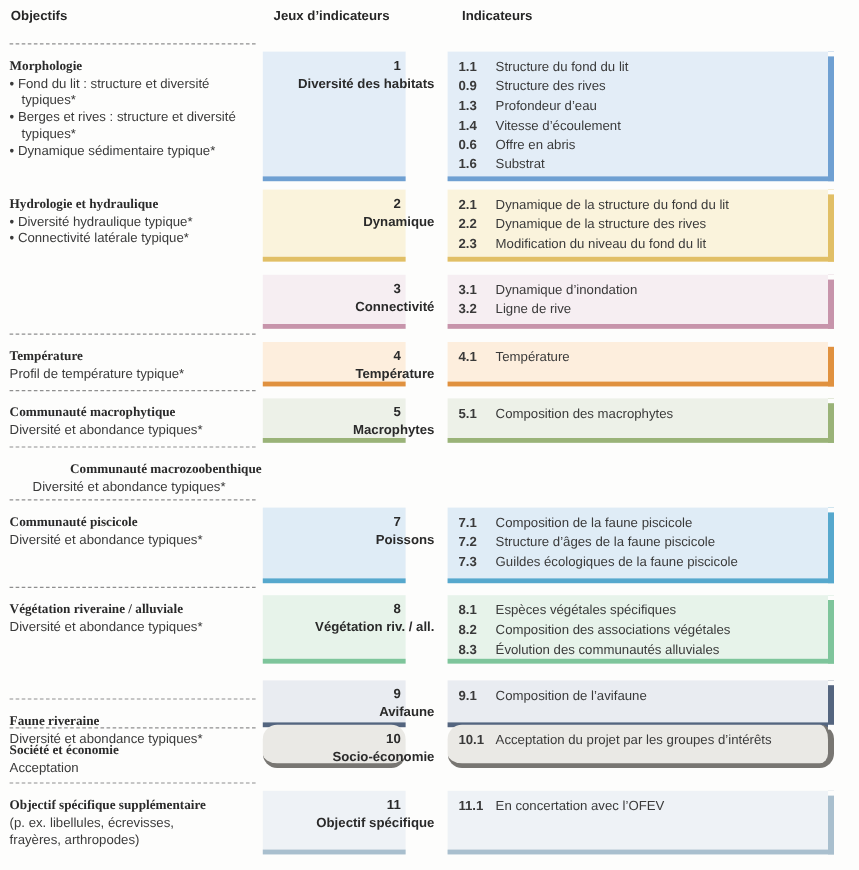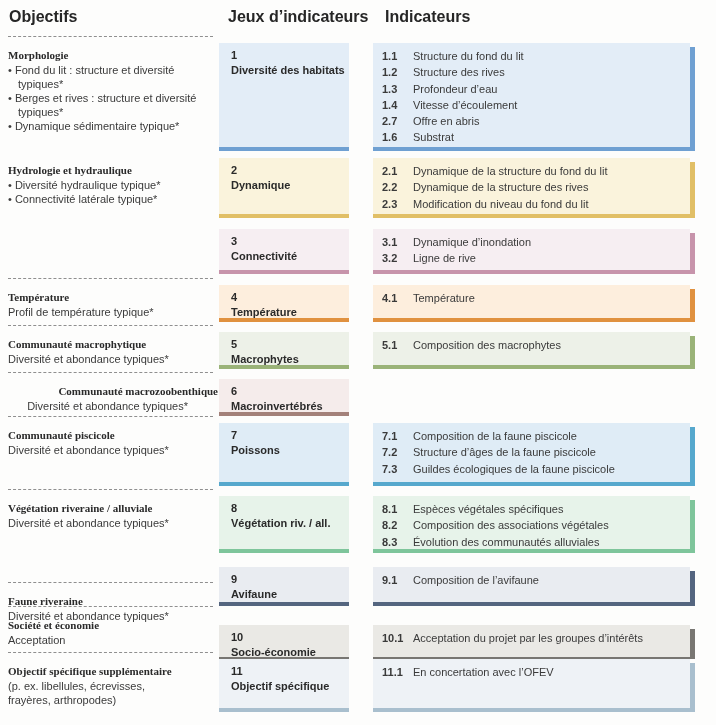--- a/index.html
+++ b/index.html
@@ -1,61 +1,61 @@
 <!DOCTYPE html>
 <html lang="fr"><head>
 <meta charset="utf-8">
 <style>
   html,body{margin:0;padding:0;background:#fff;}
   .canvas{
     position:relative;width:716px;height:725px;background:#fdfdfc;
     font-family:"Liberation Sans",sans-serif;color:#3a3a3a;overflow:hidden;
   }
-  .colhdr{position:absolute;top:8px;font-size:16px;font-weight:bold;color:#262626;}
+  .colhdr{position:absolute;top:8px;font-size:11px;font-weight:bold;color:#262626;}
   .colhdr.c1{left:9px;}
   .colhdr.c2{left:228px;}
   .colhdr.c3{left:385px;}
 
   
   .obj{position:absolute;left:8px;width:210px;font-size:11px;line-height:14px;}
   .obj .obj-title{font-weight:bold;color:#2a2a2a;margin-bottom:1px;font-family:Liberation Serif, serif;}
   .obj .line{max-width:180px;color:#3a3a3a;}
   .obj .line.bullet{padding-left:10px;text-indent:-10px;}
   .obj .line.bullet::before{content:"\2022\00a0";}
   .obj.dashed::before{
     content:"";position:absolute;top:-12px;left:0;width:205px;height:0;
     border-top:1px dashed #8f8f8f;
   }
 
   
   .blk{
     position:absolute;box-sizing:border-box;
     background:var(--bg);border-bottom:4px solid var(--accent);
   }
-  .mid{left:219px;width:130px;padding:5px 4px 0 12px;font-size:11px;font-weight:bold;color:#2a2a2a;line-height:15px;}
+  .mid{left:219px;width:119px;padding:5px 4px 0 25px;font-size:11px;font-weight:bold;color:#2a2a2a;line-height:15px;text-align:right;}
   .mid .num{display:inline-block;width:16px;vertical-align:top;}
   .mid .lbl{display:inline-block;width:118px;vertical-align:top;}
   .rgt{left:373px;width:322px;border-right:5px solid var(--accent);padding:5px 4px 0 9px;}
   .rgt::after{ 
     content:"";position:absolute;top:0;right:-5px;width:5px;height:4px;background:#fdfdfc;
   }
   .iline{font-size:11px;line-height:16.3px;color:#3a3a3a;white-space:nowrap;}
   .iline .inum{display:inline-block;width:31px;font-weight:bold;}
 
   
   .r0{top:43px;height:108px;}
   .r1{top:158px;height:60px;}
   .r2{top:229px;height:45px;}
   .r3{top:285px;height:37px;}
   .r4{top:332px;height:37px;}
   .r5{top:379px;height:37px;}
   .r6{top:423px;height:63px;}
   .r7{top:496px;height:57px;}
   .r8{top:567px;height:39px;}
-  .r9{top:625px;height:36px;}
+  .r9{top:604px;height:36px;border-radius:12px;}
   .r10{top:659px;height:53px;}
 
   
   .o0{top:48px;}  .o1{top:163px;} .o2{top:290px;} .o3{top:337px;} .o4{top:384px;text-align:right;}
   .o5{top:428px;} .o6{top:501px;} .o7{top:594px;} .o8{top:618px;} .o9{top:664px;}
 </style>
 </head>
 <body>
 
 <div class="canvas">
@@ -116,45 +116,42 @@
   </div>
   <div class="blk mid r2" style="--bg: #f6eef2; --accent: #c794ab;">
     <span class="num">3</span><span class="lbl">Connectivité</span>
   </div>
   <div class="blk mid r3" style="--bg: #fdeedd; --accent: #e0913f;">
     <span class="num">4</span><span class="lbl">Température</span>
   </div>
   <div class="blk mid r4" style="--bg: #edf1e8; --accent: #9ab378;">
     <span class="num">5</span><span class="lbl">Macrophytes</span>
   </div>
-  <div class="blk mid r5" style="--bg: #f5eceb; --accent: #a3817a;">
-    <span class="num">6</span><span class="lbl">Macroinvertébrés</span>
-  </div>
   <div class="blk mid r6" style="--bg: #dfecf6; --accent: #56a8cd;">
     <span class="num">7</span><span class="lbl">Poissons</span>
   </div>
   <div class="blk mid r7" style="--bg: #e7f3ea; --accent: #7ec59b;">
     <span class="num">8</span><span class="lbl">Végétation riv. / all.</span>
   </div>
   <div class="blk mid r8" style="--bg: #e9ecf1; --accent: #54657f;">
     <span class="num">9</span><span class="lbl">Avifaune</span>
   </div>
   <div class="blk mid r9" style="--bg: #eae9e5; --accent: #787672;">
     <span class="num">10</span><span class="lbl">Socio-économie</span>
   </div>
   <div class="blk mid r10" style="--bg: #eef2f6; --accent: #a9bfce;">
     <span class="num">11</span><span class="lbl">Objectif spécifique</span>
   </div>
 
   <div class="blk rgt r0" style="--bg: #e3edf7; --accent: #6fa0d2;">
     <div class="iline"><span class="inum">1.1</span><span>Structure du fond du lit</span></div>
-    <div class="iline"><span class="inum">1.2</span><span>Structure des rives</span></div>
+    <div class="iline"><span class="inum">0.9</span><span>Structure des rives</span></div>
     <div class="iline"><span class="inum">1.3</span><span>Profondeur d’eau</span></div>
     <div class="iline"><span class="inum">1.4</span><span>Vitesse d’écoulement</span></div>
-    <div class="iline"><span class="inum">2.7</span><span>Offre en abris</span></div>
+    <div class="iline"><span class="inum">0.6</span><span>Offre en abris</span></div>
     <div class="iline"><span class="inum">1.6</span><span>Substrat</span></div>
   </div>
   <div class="blk rgt r1" style="--bg: #faf3dc; --accent: #e1bf66;">
     <div class="iline"><span class="inum">2.1</span><span>Dynamique de la structure du fond du lit</span></div>
     <div class="iline"><span class="inum">2.2</span><span>Dynamique de la structure des rives</span></div>
     <div class="iline"><span class="inum">2.3</span><span>Modification du niveau du fond du lit</span></div>
   </div>
   <div class="blk rgt r2" style="--bg: #f6eef2; --accent: #c794ab;">
     <div class="iline"><span class="inum">3.1</span><span>Dynamique d’inondation</span></div>
     <div class="iline"><span class="inum">3.2</span><span>Ligne de rive</span></div>

